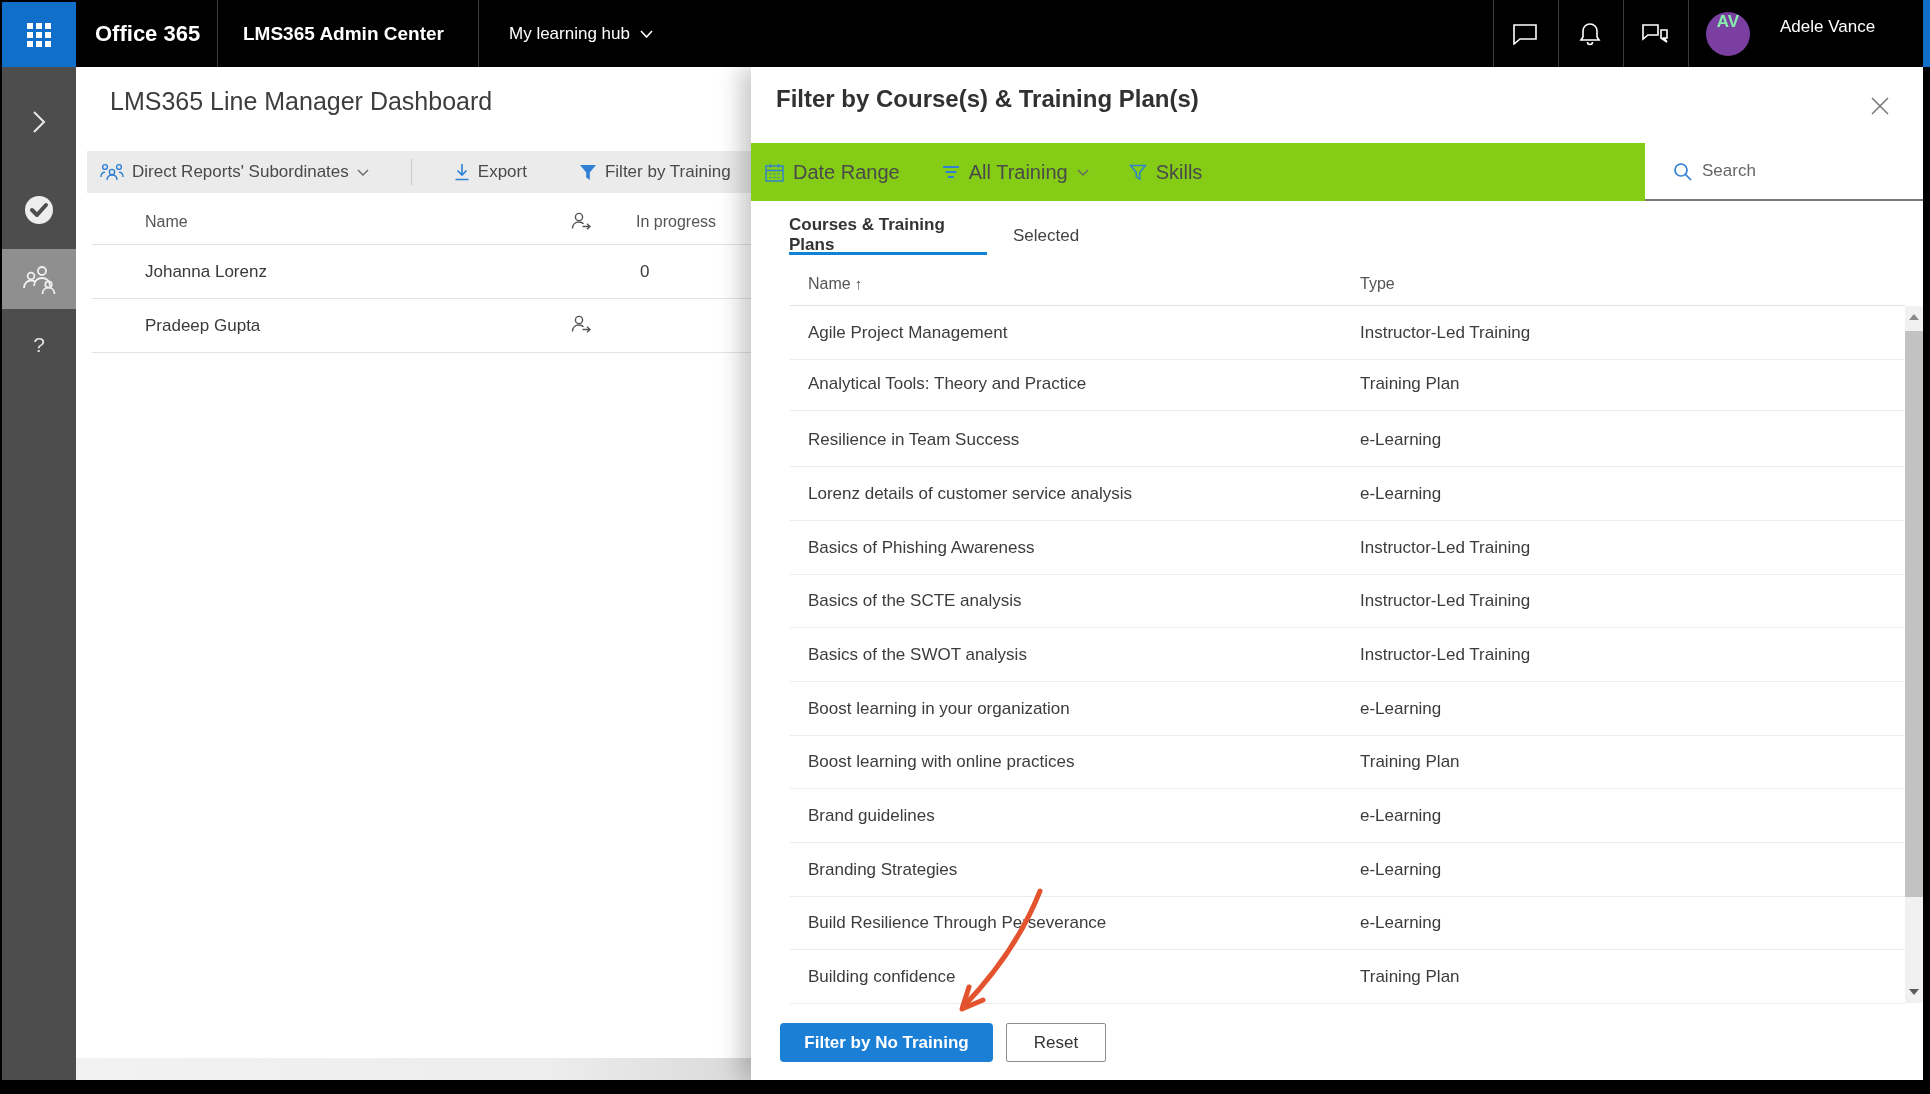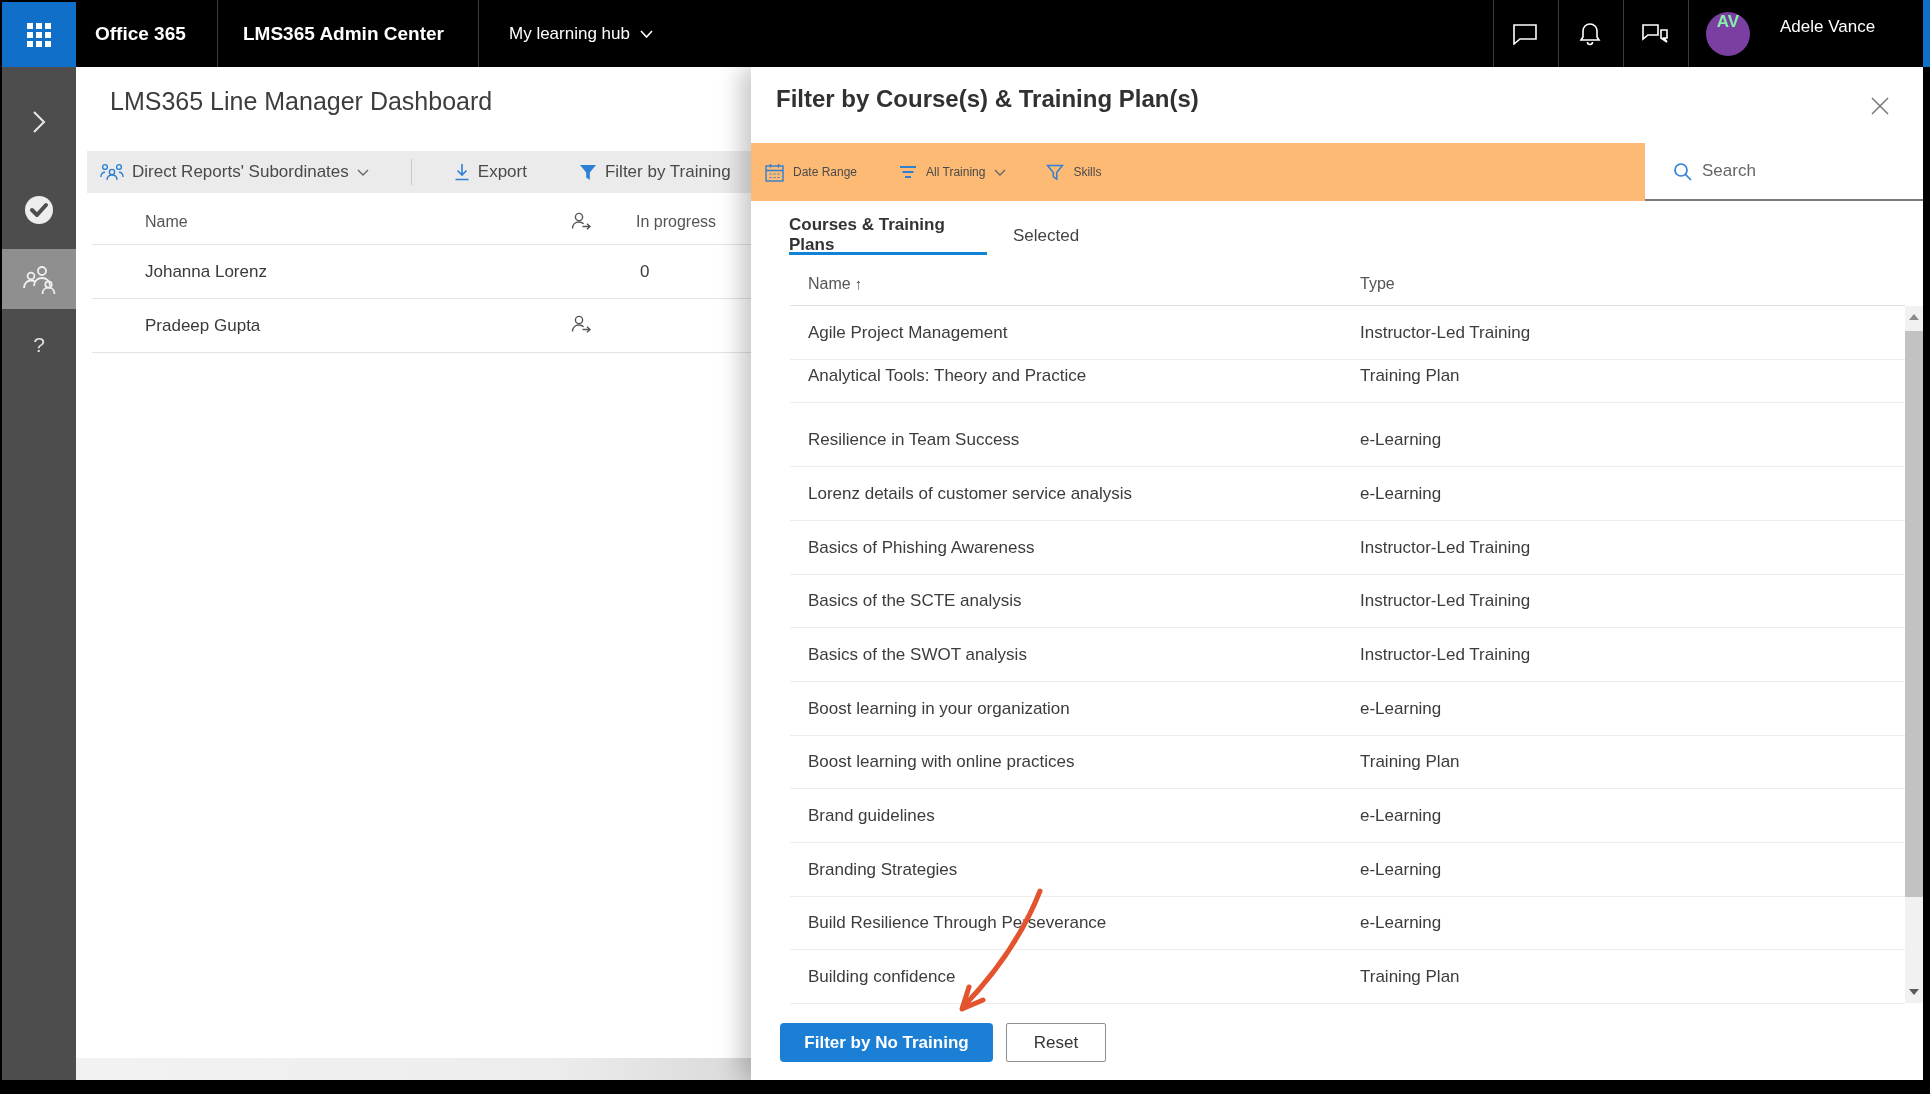--- a/index.html
+++ b/index.html
@@ -3,21 +3,21 @@
 <meta charset="utf-8">
 <style>
   * { margin:0; padding:0; box-sizing:border-box; }
   html,body { width:1930px; height:1094px; }
   body { font-family:"Liberation Sans", sans-serif; background:#000; position:relative; overflow:hidden; }
   .abs { position:absolute; }
 
   
   .topbar { left:0; top:0; width:1930px; height:67px; background:#000; color:#fff; z-index:30; }
   .waffle-btn { left:2px; top:2px; width:74px; height:65px; background:#1070c9; display:flex; align-items:center; justify-content:center; cursor:pointer; }
-  .brand { left:95px; top:0; height:67px; display:flex; align-items:center; font-size:19px; font-weight:700; }
+  .brand { left:95px; top:0; height:67px; display:flex; align-items:center; font-size:22px; font-weight:700; }
   .tb-divider { top:0; width:1px; height:67px; background:#3c3c3c; }
   .appname { left:243px; top:0; height:67px; display:flex; align-items:center; font-size:19px; font-weight:700; }
   .hubnav { left:509px; top:0; height:67px; display:flex; align-items:center; gap:10px; font-size:17px; cursor:pointer; }
   .tb-icon { top:0; height:67px; width:56px; display:flex; align-items:center; justify-content:center; cursor:pointer; }
   .avatar { left:1706px; top:12px; width:44px; height:44px; border-radius:50%; background:#7b3fa2; color:#86efac; display:flex; align-items:flex-start; justify-content:center; font-size:17px; font-weight:700; cursor:pointer; }
   .username { left:1780px; top:0; height:53px; display:flex; align-items:center; font-size:17px; }
   .tb-blue-edge { left:1923px; top:0; width:7px; height:67px; background:#1070c9; }
 
   
   .sidebar { left:2px; top:67px; width:74px; height:1013px; background:#4d4d4d; z-index:25; }
@@ -38,21 +38,21 @@
   .dash-row { left:16px; width:659px; height:54px; border-bottom:1px solid #e3e3e3; font-size:17px; color:#3a3a3a; cursor:pointer; }
   .dash-row .rname { position:absolute; left:53px; top:17px; }
   .dash-row .rval { position:absolute; left:548px; top:17px; }
   .dash-row .ricon { position:absolute; left:478px; top:15px; }
   .dash-hscroll { left:0; top:991px; width:675px; height:22px; background:linear-gradient(90deg,#f2f2f2 0%,#ededed 70%,#d9d9d9 100%); cursor:pointer; }
 
   
   .panel { left:751px; top:67px; width:1172px; height:1013px; background:#fff; z-index:20; box-shadow:-10px 0 22px rgba(0,0,0,0.22); }
   .panel-title { left:25px; top:18px; font-size:24px; font-weight:700; color:#323130; }
   .close-btn { left:1112px; top:22px; width:34px; height:34px; display:flex; align-items:center; justify-content:center; cursor:pointer; }
-  .panel-toolbar { left:0; top:76px; width:1172px; height:58px; background:#fdba74; display:flex; align-items:center; color:#4a4a4a; font-size:12px; }
+  .panel-toolbar { left:0; top:76px; width:1172px; height:58px; background:#84cc16; display:flex; align-items:center; color:#4a4a4a; font-size:20px; }
   .pt-item { display:flex; align-items:center; gap:9px; cursor:pointer; white-space:nowrap; }
   .searchbox { left:894px; top:76px; width:278px; height:58px; background:#fff; border-bottom:2px solid #7a7a7a; display:flex; align-items:center; gap:10px; padding-left:28px; }
   .searchbox input { border:none; outline:none; font-size:17px; color:#444; width:200px; font-family:"Liberation Sans",sans-serif; background:transparent; }
   .searchbox input::placeholder { color:#666; }
   .tab { top:150px; height:38px; display:flex; align-items:center; font-size:17px; color:#444; cursor:pointer; }
   .tab.active { font-weight:700; color:#333; border-bottom:3px solid #1183d6; }
   .ptable-header { left:39px; top:196px; width:1115px; height:43px; border-bottom:1px solid #e0e0e0; font-size:16px; color:#555; }
   .ptable-header .phname { position:absolute; left:18px; top:12px; cursor:pointer; }
   .ptable-header .phtype { position:absolute; left:570px; top:12px; cursor:pointer; }
   .sort-arrow { font-size:15px; color:#555; margin-left:4px; }
@@ -286,21 +286,21 @@
 
   <div class="abs ptable-header">
     <span class="phname"><span>Name</span><span class="sort-arrow">↑</span></span>
     <span class="phtype">Type</span>
   </div>
 
   <div class="abs prow" style="top:239px;">
     <span class="pname">Agile Project Management</span>
     <span class="ptype">Instructor-Led Training</span>
   </div>
-  <div class="abs prow" style="top:282px;">
+  <div class="abs prow" style="top:290px;">
     <span class="pname">Analytical Tools: Theory and Practice</span>
     <span class="ptype">Training Plan</span>
   </div>
   <div class="abs prow" style="top:346px;">
     <span class="pname">Resilience in Team Success</span>
     <span class="ptype">e-Learning</span>
   </div>
   <div class="abs prow" style="top:400px;">
     <span class="pname">Lorenz details of customer service analysis</span>
     <span class="ptype">e-Learning</span>

